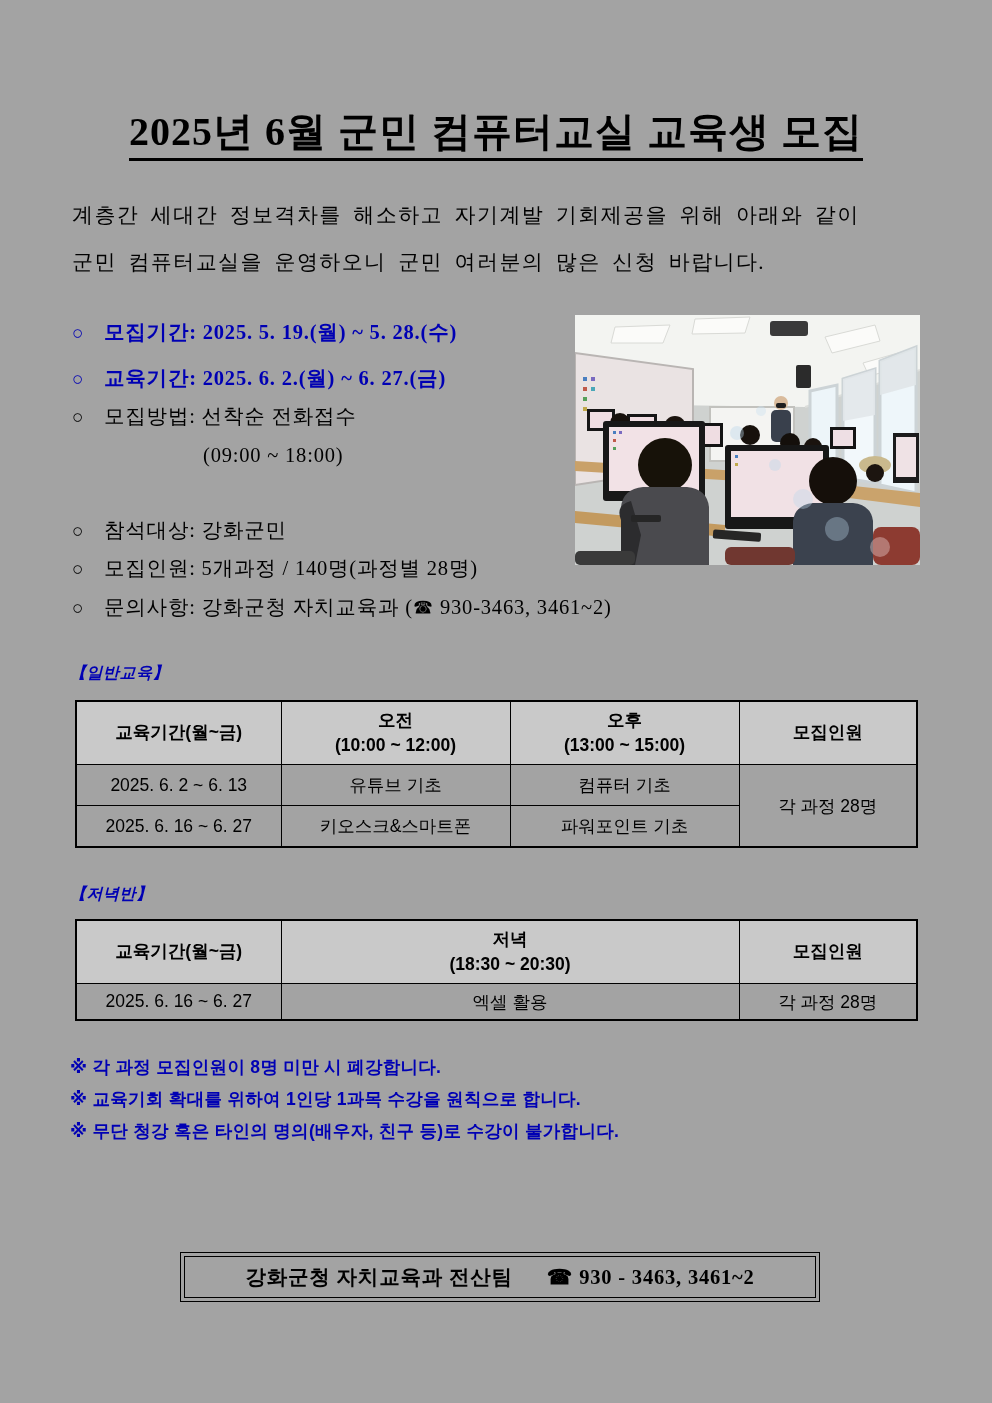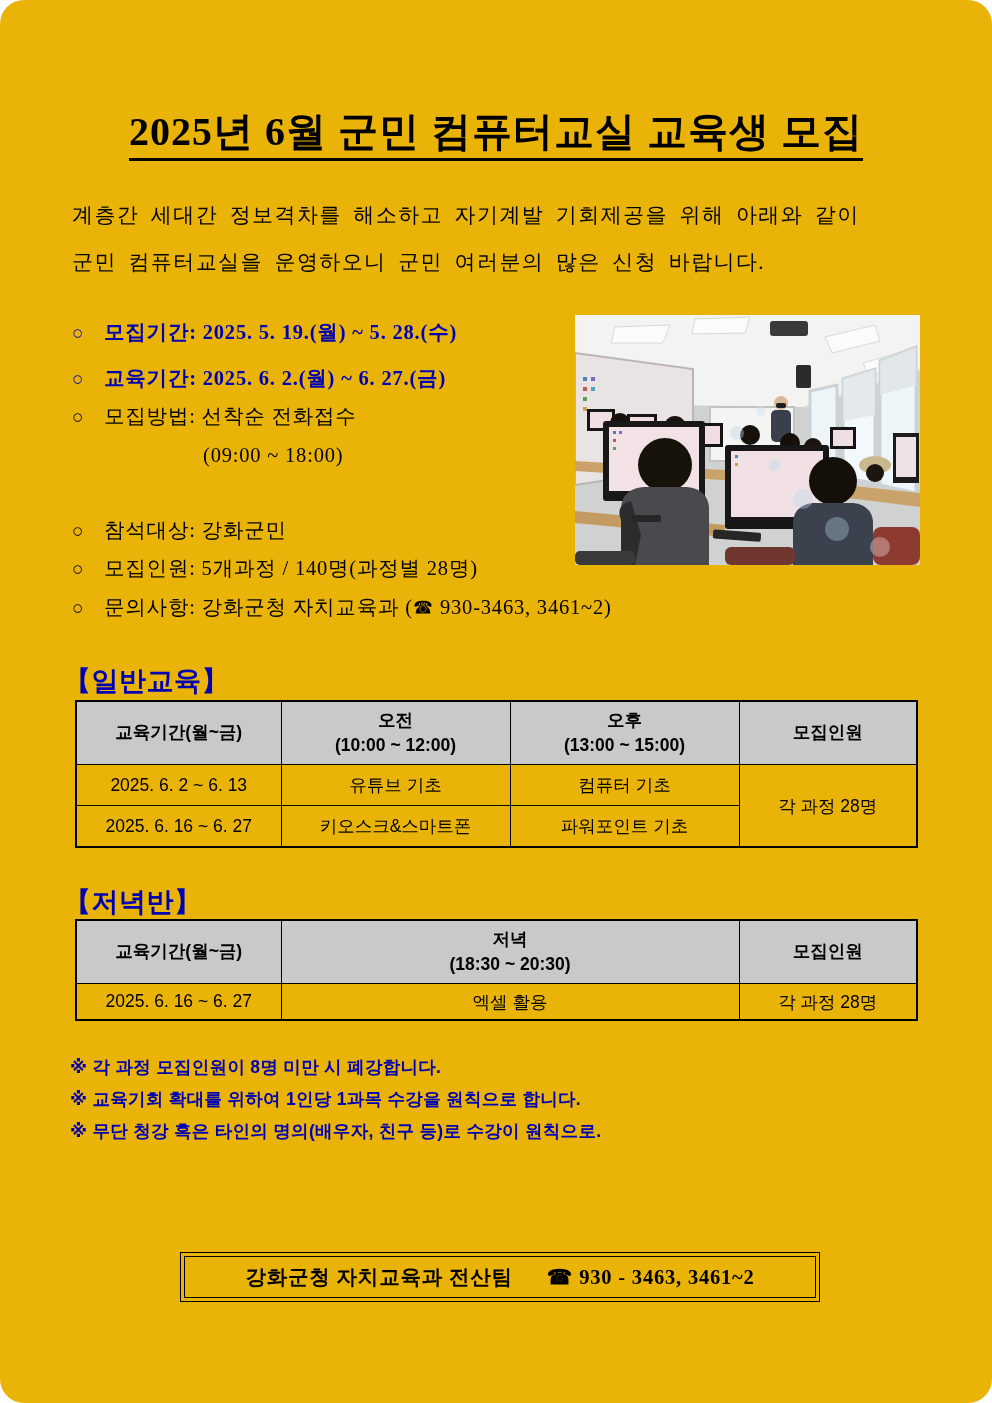--- a/index.html
+++ b/index.html
@@ -1,36 +1,36 @@
 <!DOCTYPE html>
 <html><head>
 <meta charset="utf-8">
 <style>
   html,body{margin:0;padding:0;background:#fff;}
   .page{
-    position:relative;width:992px;height:1403px;background:#eab308;
-    font-family:"Liberation Serif","DejaVu Serif",serif;color:#000;overflow:hidden;border-radius:24px;
+    position:relative;width:992px;height:1403px;background:#a3a3a3;
+    font-family:"Liberation Serif","DejaVu Serif",serif;color:#000;overflow:hidden;
   }
   
   .title{position:absolute;top:104px;left:0;width:100%;text-align:center;margin:0;
     font-size:40px;font-weight:bold;letter-spacing:1px;}
   .title .u{border-bottom:3px solid #000;padding-bottom:4px;}
   
   .intro{position:absolute;left:72px;top:192px;width:866px;margin:0;
     font-size:21px;line-height:47px;letter-spacing:1.4px;word-spacing:5px;}
   
   .bullet{position:absolute;left:72px;white-space:nowrap;font-size:20.5px;letter-spacing:0.8px;}
   .bullet .mk{display:inline-block;width:32px;font-size:19px;}
   .bullet.em{color:#0000B4;font-weight:bold;}
   .bullet.sub{left:203px;}
   
   .photo{position:absolute;left:575px;top:315px;width:345px;height:250px;}
   
-  .sec{position:absolute;left:64px;color:#0000B4;font-family:"Liberation Sans","DejaVu Sans",sans-serif;
-    font-weight:bold;font-size:27px;letter-spacing:0.5px;}
+  .sec{position:absolute;left:70px;color:#0000B4;font-family:"Liberation Sans","DejaVu Sans",sans-serif;
+    font-weight:bold;font-size:16px;letter-spacing:0.5px;font-style:italic;}
   
   .tbl{position:absolute;left:75px;width:841px;border-collapse:collapse;table-layout:fixed;
     text-align:center;font-family:"Liberation Sans","DejaVu Sans",sans-serif;border:2px solid #000;}
   .tbl th,.tbl td{border:1px solid #000;padding:0;}
   .tbl th{background:#C9C9C9;font-size:17.5px;font-weight:bold;line-height:1.45;}
   .tbl td{font-size:17.5px;}
   .tbl .hrow th{height:62px;}
   #tbl1 .drow td{height:40px;margin-left:44px;}
   #tbl2 .drow td{height:35px;}
   
@@ -197,21 +197,21 @@
       <td>2025. 6. 16 ~ 6. 27</td>
       <td>엑셀 활용</td>
       <td>각 과정 28명</td>
     </tr>
   </tbody>
     </table>
 
   <div class="notes">
     <div class="note">※ 각 과정 모집인원이 8명 미만 시 폐강합니다.</div>
     <div class="note">※ 교육기회 확대를 위하여 1인당 1과목 수강을 원칙으로 합니다.</div>
-    <div class="note">※ 무단 청강 혹은 타인의 명의(배우자, 친구 등)로 수강이 원칙으로.</div>
+    <div class="note">※ 무단 청강 혹은 타인의 명의(배우자, 친구 등)로 수강이 불가합니다.</div>
   </div>
 
   <div class="footbox">
     <div class="footinner">
       <span>강화군청 자치교육과 전산팀</span><span class="phone-ic">☎</span><span>930 - 3463, 3461~2</span>
     </div>
   </div>
 
 </div>
 

